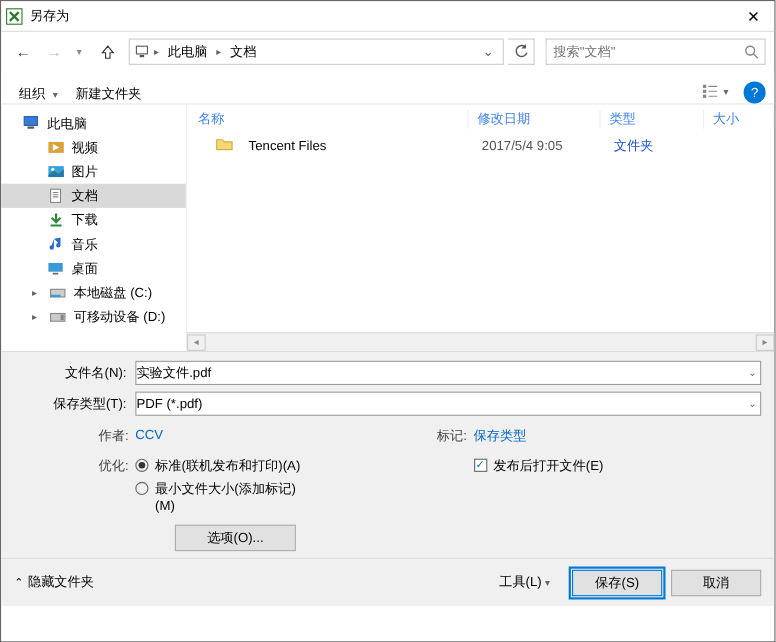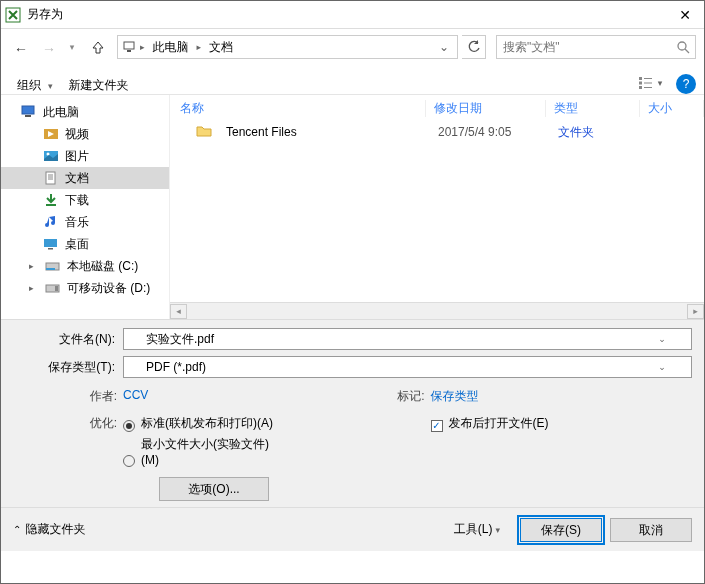--- a/index.html
+++ b/index.html
@@ -49,30 +49,30 @@
 .fl-row { height: 22px; display: flex; align-items: center; }
 .fl-row .cell { padding: 0 8px; }
 .fl-row .folder-icon { width: 16px; height: 14px; margin: 0 6px 0 26px; }
 .hscroll { height: 17px; background: #f0f0f0; border-top: 1px solid #ddd; display: flex; align-items: center; }
 .hscroll .harrow { width: 17px; height: 15px; display: flex; align-items: center; justify-content: center; font-size: 9px; color: #888; background: #f0f0f0; border: 1px solid #ccc; }
 .hscroll .htrack { flex: 1; }
 
 .footer { background: #f0f0f0; border-top: 1px solid #ddd; padding: 8px 12px 6px 12px; }
 .frow { display: flex; align-items: center; margin-bottom: 6px; }
 .flabel { width: 110px; text-align: right; padding-right: 8px; }
-.fcombo { flex: 1; height: 22px; border: 1px solid #999; background: #fff; display: flex; align-items: center; padding: 0 22px; }
+.fcombo { flex: 1; height: 22px; border: 1px solid #999; background: #fff; display: flex; align-items: center; padding: 0 0; }
 .fcombo .cbdrop { width: 14px; text-align: center; font-size: 9px; color: #666; }
 .frow2 { display: flex; margin-bottom: 4px; padding-left: 64px; }
 .frow2 .col50 { flex: 1; display: flex; }
 .frow2 .lbl { width: 46px; text-align: right; padding-right: 6px; color: #444; }
 .frow2 .link { color: #0066cc; }
 .radio-row { display: flex; margin-bottom: 6px; padding-left: 64px; }
 .radio-col { flex: 1; display: flex; align-items: flex-start; }
 .radio-col .lbl { width: 46px; text-align: right; padding-right: 6px; color: #444; }
-.radio-opt { display: flex; align-items: flex-end; gap: 6px; margin-bottom: 4px; }
+.radio-opt { display: flex; align-items: flex-start; gap: 6px; margin-bottom: 4px; }
 .radio-opt .rcirc { width: 12px; height: 12px; border: 1px solid #666; border-radius: 50%; display: flex; align-items: center; justify-content: center; margin-top: 2px; flex-shrink: 0; }
 .radio-opt .rcirc.on::after { content: ""; width: 6px; height: 6px; border-radius: 50%; background: #333; }
 .chk { width: 12px; height: 12px; border: 1px solid #666; background: #fff; display: flex; align-items: center; justify-content: center; margin-top: 2px; flex-shrink: 0; }
 .chk.on::after { content: "✓"; font-size: 10px; color: #0066cc; line-height: 1; }
 .btn-option { width: 110px; height: 24px; border: 1px solid #adadad; background: #e1e1e1; text-align: center; line-height: 22px; margin-left: 146px; }
 
 .bottombar { height: 44px; border-top: 1px solid #ddd; display: flex; align-items: center; padding: 0 12px; background: #f0f0f0; }
 .bottombar .hide { display: flex; align-items: center; gap: 4px; }
 .bottombar .spacer { flex: 1; }
 .bottombar .tools { display: flex; align-items: center; gap: 3px; margin-right: 12px; }
@@ -306,21 +306,21 @@
   <div class="radio-row" style="padding-top:6px">
     <div class="radio-col">
       <div class="lbl">优化:</div>
       <div>
         <div class="radio-opt">
           <span class="rcirc on"></span>
           <span class="link" style="max-width:140px">标准(联机发布和打印)(A)</span>
         </div>
         <div class="radio-opt">
           <span class="rcirc"></span>
-          <span class="link" style="max-width:140px">最小文件大小(实验文件)(M)</span>
+          <span class="link" style="max-width:140px">最小文件大小(添加标记)(M)</span>
         </div>
       </div>
     </div>
     <div class="radio-col">
       <div style="width:46px"></div>
       <div class="radio-opt">
         <span class="chk on"></span>
         <span>发布后打开文件(E)</span>
       </div>
     </div>

